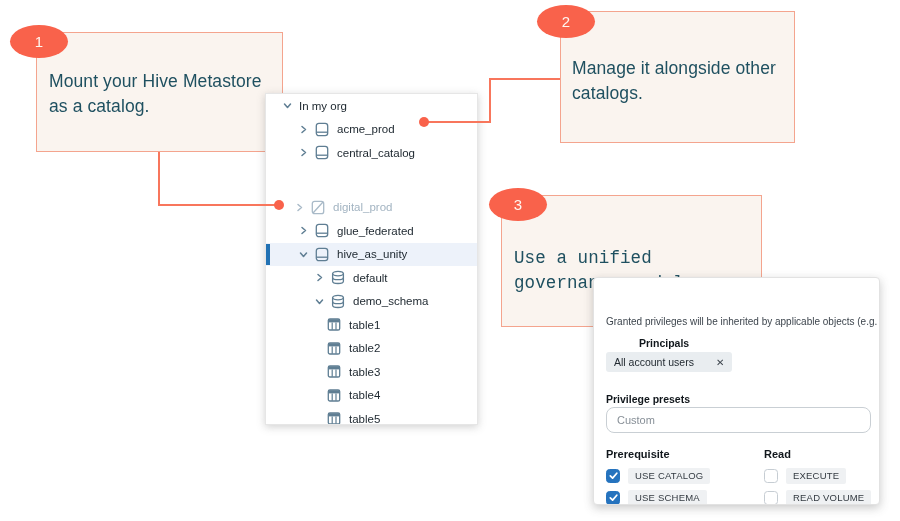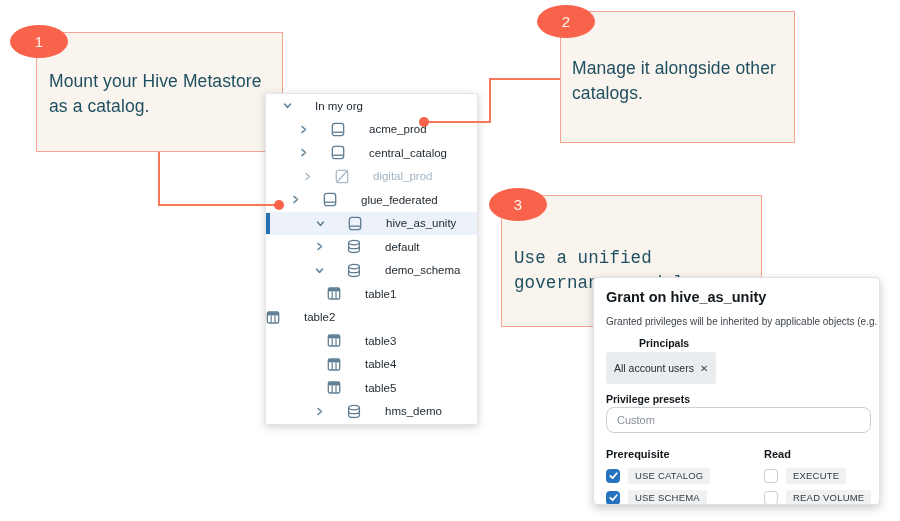--- a/index.html
+++ b/index.html
@@ -41,21 +41,21 @@
   #dot2{ left:419px; top:117px; }
 
   
   .tree-panel {
     position:absolute; left:265px; top:93px; width:213px; height:332px;
     background:#fff; border:1px solid #E6E6E6; box-shadow:0 2px 8px rgba(90,90,90,.28);
     z-index:2; overflow:hidden;
   }
   .t-row {
     display:flex; align-items:center; height:23.5px; font-size:11.5px;
-    color:#1C262E; cursor:default; position:relative;gap:16px;
+    color:#1C262E; cursor:default; position:relative;
   }
   .t-row.sel { background:#EDF2FA; }
   .t-row.sel::before {
     content:""; position:absolute; left:0; top:1px; bottom:1px; width:4px; background:#2272B4;
   }
   .t-row .chev { width:11px; height:11px; flex:0 0 11px; margin-right:6px; display:flex; align-items:center; }
   .t-row .t-ic { width:14px; height:15px; flex:0 0 14px; margin-right:8px; display:flex; align-items:center; }
   .t-row .lbl { white-space:nowrap; }
   .t-row.muted .lbl { color:#A3B4C2; }
 
@@ -64,22 +64,22 @@
     position:absolute; left:593px; top:277px; width:287px; height:228px;
     background:#fff; border:1px solid #E2E2E2; border-radius:4px;
     box-shadow:0 3px 10px rgba(80,80,80,.30); z-index:2; overflow:hidden;
   }
   .g-title { position:absolute; left:12px; top:11px; font-size:14.5px; font-weight:bold; color:#11171C; white-space:nowrap; }
   .g-sub   { position:absolute; left:12px; top:38px; font-size:10px; color:#3D454D; white-space:nowrap; }
   .g-label { position:absolute; left:12px; font-size:10.5px; font-weight:bold; color:#11171C; }
   #lbl-principals { top:59px;margin-left:33px; }
   #lbl-presets    { top:115px; }
   .chip {
-    position:absolute; left:12px; top:74px; height:32px; background:#E9EDF0; border-radius:3px;
-    display:inline-flex; align-items:center; gap:6px; padding:0 8px; font-size:10.5px; color:#232B32;
+    position:absolute; left:12px; top:74px; height:20px; background:#E9EDF0; border-radius:3px;
+    display:inline-flex; align-items:center; gap:22px; padding:0 8px; font-size:10.5px; color:#232B32;
   }
   .chip .x { font-size:10px; color:#3E464E; cursor:pointer; }
   .g-input {
     position:absolute; left:12px; top:129px; width:265px; height:26px;
     border:1px solid #C9CFD4; border-radius:8px; background:#fff;
     font-size:11px; color:#878F97; line-height:24px; padding-left:10px; white-space:nowrap;
   }
   .g-col { position:absolute; top:170px; }
   #g-col-0 { left:12px; } #g-col-1 { left:170px; }
   .g-col .hd { font-size:11px; font-weight:bold; color:#11171C; margin-bottom:8px; }
@@ -152,49 +152,49 @@
             </svg>
           </span>
           <span class="t-ic">
             <svg width="14" height="15" viewBox="0 0 14 15">
               <rect x="1.3" y="1.3" width="11.4" height="12.4" rx="2.6" fill="none" stroke="#5F7E93" stroke-width="1.3"></rect>
               <line x1="1.3" y1="10.2" x2="12.7" y2="10.2" stroke="#5F7E93" stroke-width="1.3"></line>
             </svg>
           </span>
           <span class="lbl">central_catalog</span>
         </div>
-        <div class="t-row muted" style="padding-left: 36px;">
+        <div class="t-row muted" style="padding-left: 28px; margin-top: 31px;">
           <span class="chev">
             <svg width="11" height="11" viewBox="0 0 11 11">
               <path d="M4 2.5 L7.5 5.5 L4 8.5" fill="none" stroke="#A9BAC8" stroke-width="1.5" stroke-linecap="round" stroke-linejoin="round"></path>
             </svg>
           </span>
           <span class="t-ic">
             <svg width="14" height="15" viewBox="0 0 14 15">
               <rect x="1.3" y="1.3" width="11.4" height="12.4" rx="2.2" fill="none" stroke="#A9BAC8" stroke-width="1.3"></rect>
               <line x1="12.2" y1="1.8" x2="1.8" y2="13.2" stroke="#A9BAC8" stroke-width="1.3"></line>
             </svg>
           </span>
           <span class="lbl">digital_prod</span>
         </div>
-        <div class="t-row" style="padding-left: 24px;">
+        <div class="t-row" style="padding-left: 32px;">
           <span class="chev">
             <svg width="11" height="11" viewBox="0 0 11 11">
               <path d="M4 2.5 L7.5 5.5 L4 8.5" fill="none" stroke="#5F7E93" stroke-width="1.5" stroke-linecap="round" stroke-linejoin="round"></path>
             </svg>
           </span>
           <span class="t-ic">
             <svg width="14" height="15" viewBox="0 0 14 15">
               <rect x="1.3" y="1.3" width="11.4" height="12.4" rx="2.6" fill="none" stroke="#5F7E93" stroke-width="1.3"></rect>
               <line x1="1.3" y1="10.2" x2="12.7" y2="10.2" stroke="#5F7E93" stroke-width="1.3"></line>
             </svg>
           </span>
           <span class="lbl">glue_federated</span>
         </div>
-        <div class="t-row sel" style="padding-left: 49px;">
+        <div class="t-row sel" style="padding-left: 32px;">
           <span class="chev">
             <svg width="11" height="11" viewBox="0 0 11 11">
               <path d="M2.5 4 L5.5 7.5 L8.5 4" fill="none" stroke="#5F7E93" stroke-width="1.5" stroke-linecap="round" stroke-linejoin="round"></path>
             </svg>
           </span>
           <span class="t-ic">
             <svg width="14" height="15" viewBox="0 0 14 15">
               <rect x="1.3" y="1.3" width="11.4" height="12.4" rx="2.6" fill="none" stroke="#5F7E93" stroke-width="1.3"></rect>
               <line x1="1.3" y1="10.2" x2="12.7" y2="10.2" stroke="#5F7E93" stroke-width="1.3"></line>
             </svg>
@@ -235,21 +235,21 @@
           <span class="t-ic">
             <svg width="14" height="15" viewBox="0 0 14 15">
               <rect x="1.3" y="2" width="11.4" height="11" rx="1.6" fill="none" stroke="#5F7E93" stroke-width="1.3"></rect>
               <path d="M1.6 2.3 h10.8 v3.1 H1.6 Z" fill="#5F7E93"></path>
               <line x1="5.2" y1="5.6" x2="5.2" y2="12.8" stroke="#5F7E93" stroke-width="1.2"></line>
               <line x1="9" y1="5.6" x2="9" y2="12.8" stroke="#5F7E93" stroke-width="1.2"></line>
             </svg>
           </span>
           <span class="lbl">table1</span>
         </div>
-        <div class="t-row" style="">
+        <div class="t-row" style="padding-left: 61px;">
           <span class="t-ic">
             <svg width="14" height="15" viewBox="0 0 14 15">
               <rect x="1.3" y="2" width="11.4" height="11" rx="1.6" fill="none" stroke="#5F7E93" stroke-width="1.3"></rect>
               <path d="M1.6 2.3 h10.8 v3.1 H1.6 Z" fill="#5F7E93"></path>
               <line x1="5.2" y1="5.6" x2="5.2" y2="12.8" stroke="#5F7E93" stroke-width="1.2"></line>
               <line x1="9" y1="5.6" x2="9" y2="12.8" stroke="#5F7E93" stroke-width="1.2"></line>
             </svg>
           </span>
           <span class="lbl">table2</span>
         </div>
@@ -301,21 +301,20 @@
           </span>
           <span class="lbl">hms_demo</span>
         </div>
         <div class="t-row" style="padding-left: 61px;">
           <span class="lbl"></span>
         </div>
       </div>
   </div>
 
   <div class="grant-panel">
-    <div class="g-title">Grant on hive_as_unity</div>
     <div class="g-sub">Granted privileges will be inherited by applicable objects (e.g. schema</div>
     <div class="g-label" id="lbl-principals">Principals</div>
     <div class="chip">
       <span>All account users</span>
       <span class="x">✕</span>
     </div>
     <div class="g-label" id="lbl-presets">Privilege presets</div>
     <div class="g-input">Custom</div>
     <div class="g-col" id="g-col-0">
         <div class="hd">Prerequisite</div>

